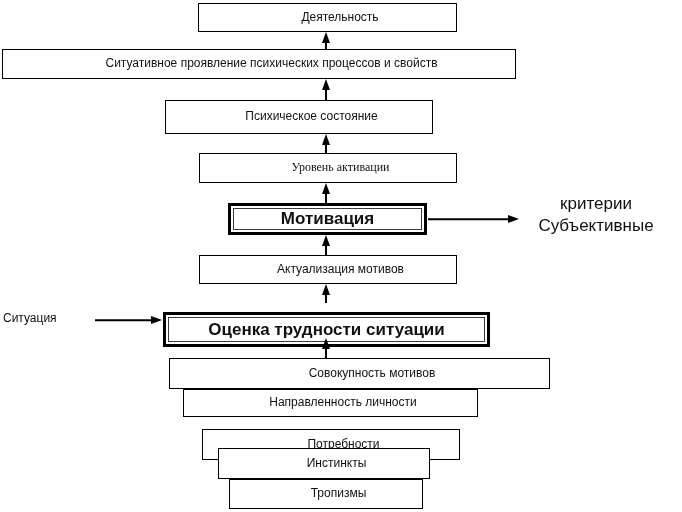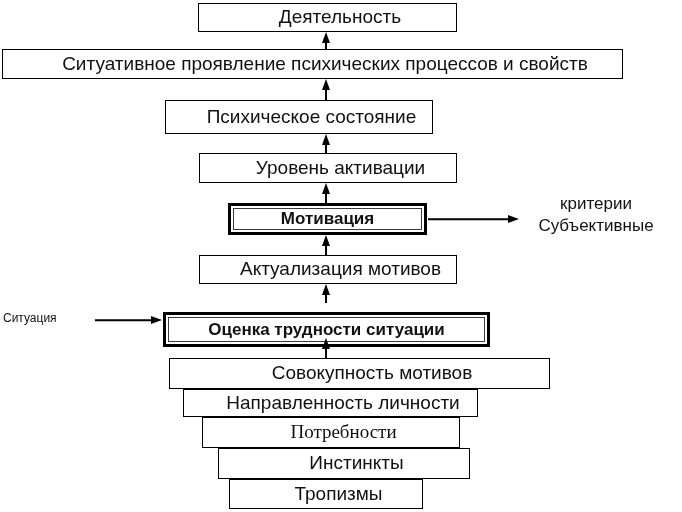--- a/index.html
+++ b/index.html
@@ -17,21 +17,21 @@
     overflow: hidden;
   }
   .box {
     position: absolute;
     box-sizing: border-box;
     background: #ffffff;
     border: 1.5px solid #000000;
     display: flex;
     align-items: center;
     justify-content: center;
-    font-size: 19px;
+    font-size: 12px;
     line-height: 1.1;
     text-align: center;
     white-space: nowrap;
     padding-left: 25px;
   }
   .dbox {
     position: absolute;
     box-sizing: border-box;
     background: #ffffff;
     border: 3px solid #000000;
@@ -101,35 +101,35 @@
 
 <div class="stage">
 
   <div class="box" style="left:198px; top:3px; width:259px; height:29px;">Деятельность</div>
 
   <div class="varrow" style="left:321px; top:32px; height:17px;">
     <span class="head"></span>
     <span class="shaft"></span>
   </div>
 
-  <div class="box" style="left:2px; top:49px; width:621px; height:30px;">Ситуативное проявление психических процессов и свойств</div>
+  <div class="box" style="left:2px; top:49px; width:514px; height:30px;">Ситуативное проявление психических процессов и свойств</div>
 
   <div class="varrow" style="left:321px; top:79px; height:21px;">
     <span class="head"></span>
     <span class="shaft"></span>
   </div>
 
   <div class="box" style="left:165px; top:100px; width:268px; height:34px;">Психическое состояние</div>
 
   <div class="varrow" style="left:321px; top:134px; height:19px;">
     <span class="head"></span>
     <span class="shaft"></span>
   </div>
 
-  <div class="box" style="left:199px; top:153px; width:258px; height:30px;">Уровень активации</div>
+  <div class="box" style="left:199px; top:153px; width:258px; height:30px;font-family:Liberation Serif, serif;">Уровень активации</div>
 
   <div class="varrow" style="left:321px; top:183px; height:20px;">
     <span class="head"></span>
     <span class="shaft"></span>
   </div>
 
   <div class="dbox" style="left:228px; top:203px; width:199px; height:32px;">
     <div class="dbox-inner">Мотивация</div>
   </div>
 
@@ -151,23 +151,23 @@
 
   <div class="varrow" style="left:321px; top:338px; height:20px;">
     <span class="head"></span>
     <span class="shaft"></span>
   </div>
 
   <div class="box" style="left:169px; top:358px; width:381px; height:31px;">Совокупность мотивов</div>
 
   <div class="box" style="left:183px; top:389px; width:295px; height:28px;">Направленность личности</div>
 
-  <div class="box" style="left:202px; top:417px; width:258px; height:31px;font-family:Liberation Serif, serif;">Потребности</div>
+  <div class="box" style="left:202px; top:429px; width:258px; height:31px;">Потребности</div>
 
-  <div class="box" style="left:218px; top:448px; width:252px; height:31px;">Инстинкты</div>
+  <div class="box" style="left:218px; top:448px; width:212px; height:31px;">Инстинкты</div>
 
   <div class="box" style="left:229px; top:479px; width:194px; height:30px;">Тропизмы</div>
 
   <div class="side-label" style="left:3px; top:311px;">Ситуация</div>
 
   <div class="harrow" style="left:95px; top:314px; width:67px;">
     <span class="shaft"></span>
     <span class="head"></span>
   </div>
 

